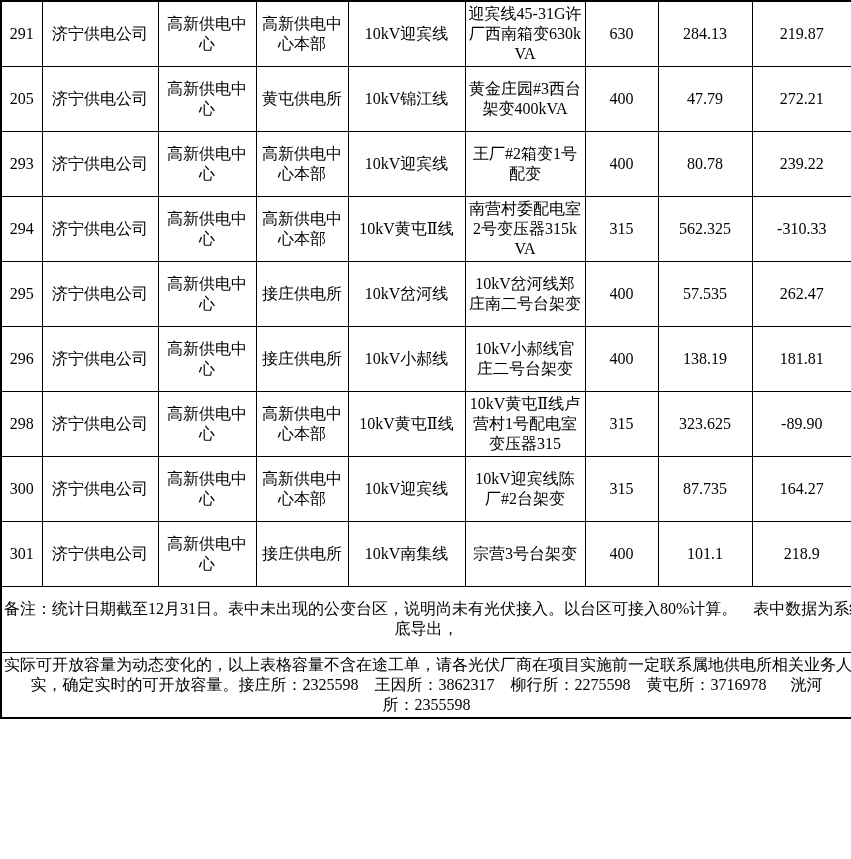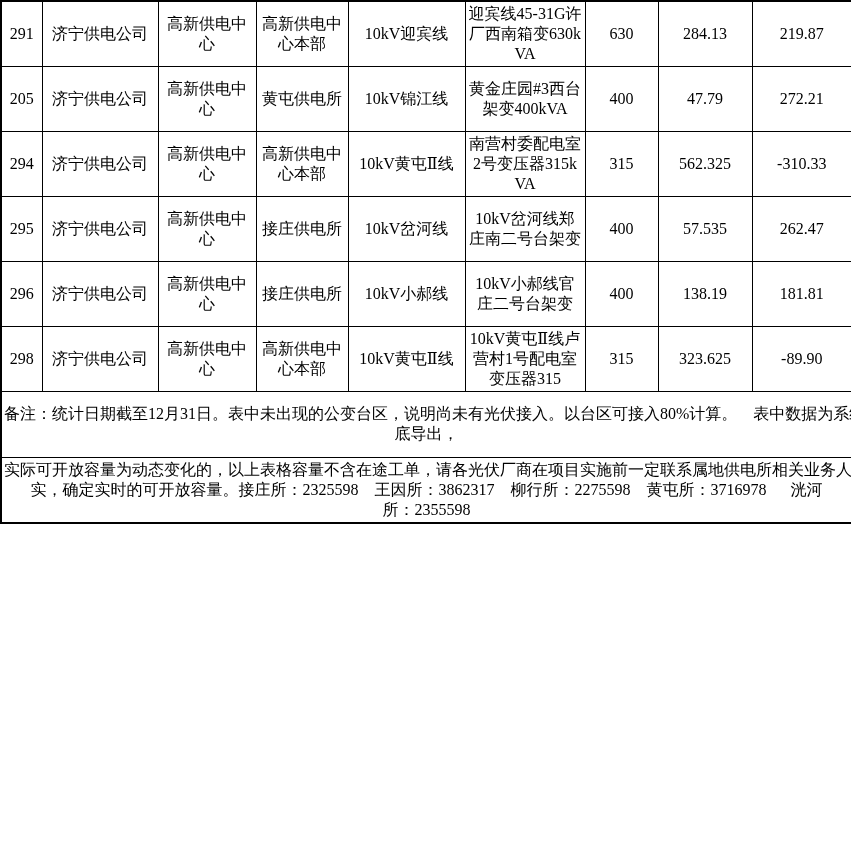--- a/index.html
+++ b/index.html
@@ -61,20 +61,31 @@
       <td>济宁供电公司</td>
       <td>高新供电中心</td>
       <td>黄屯供电所</td>
       <td>10kV锦江线</td>
       <td>黄金庄园#3西台架变400kVA</td>
       <td>400</td>
       <td>47.79</td>
       <td>272.21</td>
     </tr>
     <tr class="data-row">
+      <td>293</td>
+      <td>济宁供电公司</td>
+      <td>高新供电中心</td>
+      <td>高新供电中心本部</td>
+      <td>10kV迎宾线</td>
+      <td>王厂#2箱变1号配变</td>
+      <td>400</td>
+      <td>80.78</td>
+      <td>239.22</td>
+    </tr>
+    <tr class="data-row">
       <td>294</td>
       <td>济宁供电公司</td>
       <td>高新供电中心</td>
       <td>高新供电中心本部</td>
       <td>10kV黄屯Ⅱ线</td>
       <td>南营村委配电室2号变压器315kVA</td>
       <td>315</td>
       <td>562.325</td>
       <td>-310.33</td>
     </tr>
@@ -104,20 +115,42 @@
       <td>298</td>
       <td>济宁供电公司</td>
       <td>高新供电中心</td>
       <td>高新供电中心本部</td>
       <td>10kV黄屯Ⅱ线</td>
       <td>10kV黄屯Ⅱ线卢营村1号配电室变压器315</td>
       <td>315</td>
       <td>323.625</td>
       <td>-89.90</td>
     </tr>
+    <tr class="data-row">
+      <td>300</td>
+      <td>济宁供电公司</td>
+      <td>高新供电中心</td>
+      <td>高新供电中心本部</td>
+      <td>10kV迎宾线</td>
+      <td>10kV迎宾线陈厂#2台架变</td>
+      <td>315</td>
+      <td>87.735</td>
+      <td>164.27</td>
+    </tr>
+    <tr class="data-row">
+      <td>301</td>
+      <td>济宁供电公司</td>
+      <td>高新供电中心</td>
+      <td>接庄供电所</td>
+      <td>10kV南集线</td>
+      <td>宗营3号台架变</td>
+      <td>400</td>
+      <td>101.1</td>
+      <td>218.9</td>
+    </tr>
     <tr class="note-row-1">
       <td class="note-cell" colspan="9">
         <div class="note-line">备注：统计日期截至12月31日。表中未出现的公变台区，说明尚未有光伏接入。以台区可接入80%计算。    表中数据为系统月</div>
         <div class="note-line">底导出，</div>
       </td>
     </tr>
     <tr class="note-row-2">
       <td class="note-cell" colspan="9">
         <div class="note-line">实际可开放容量为动态变化的，以上表格容量不含在途工单，请各光伏厂商在项目实施前一定联系属地供电所相关业务人员核</div>
         <div class="note-line">实，确定实时的可开放容量。接庄所：2325598    王因所：3862317    柳行所：2275598    黄屯所：3716978      洸河</div>

